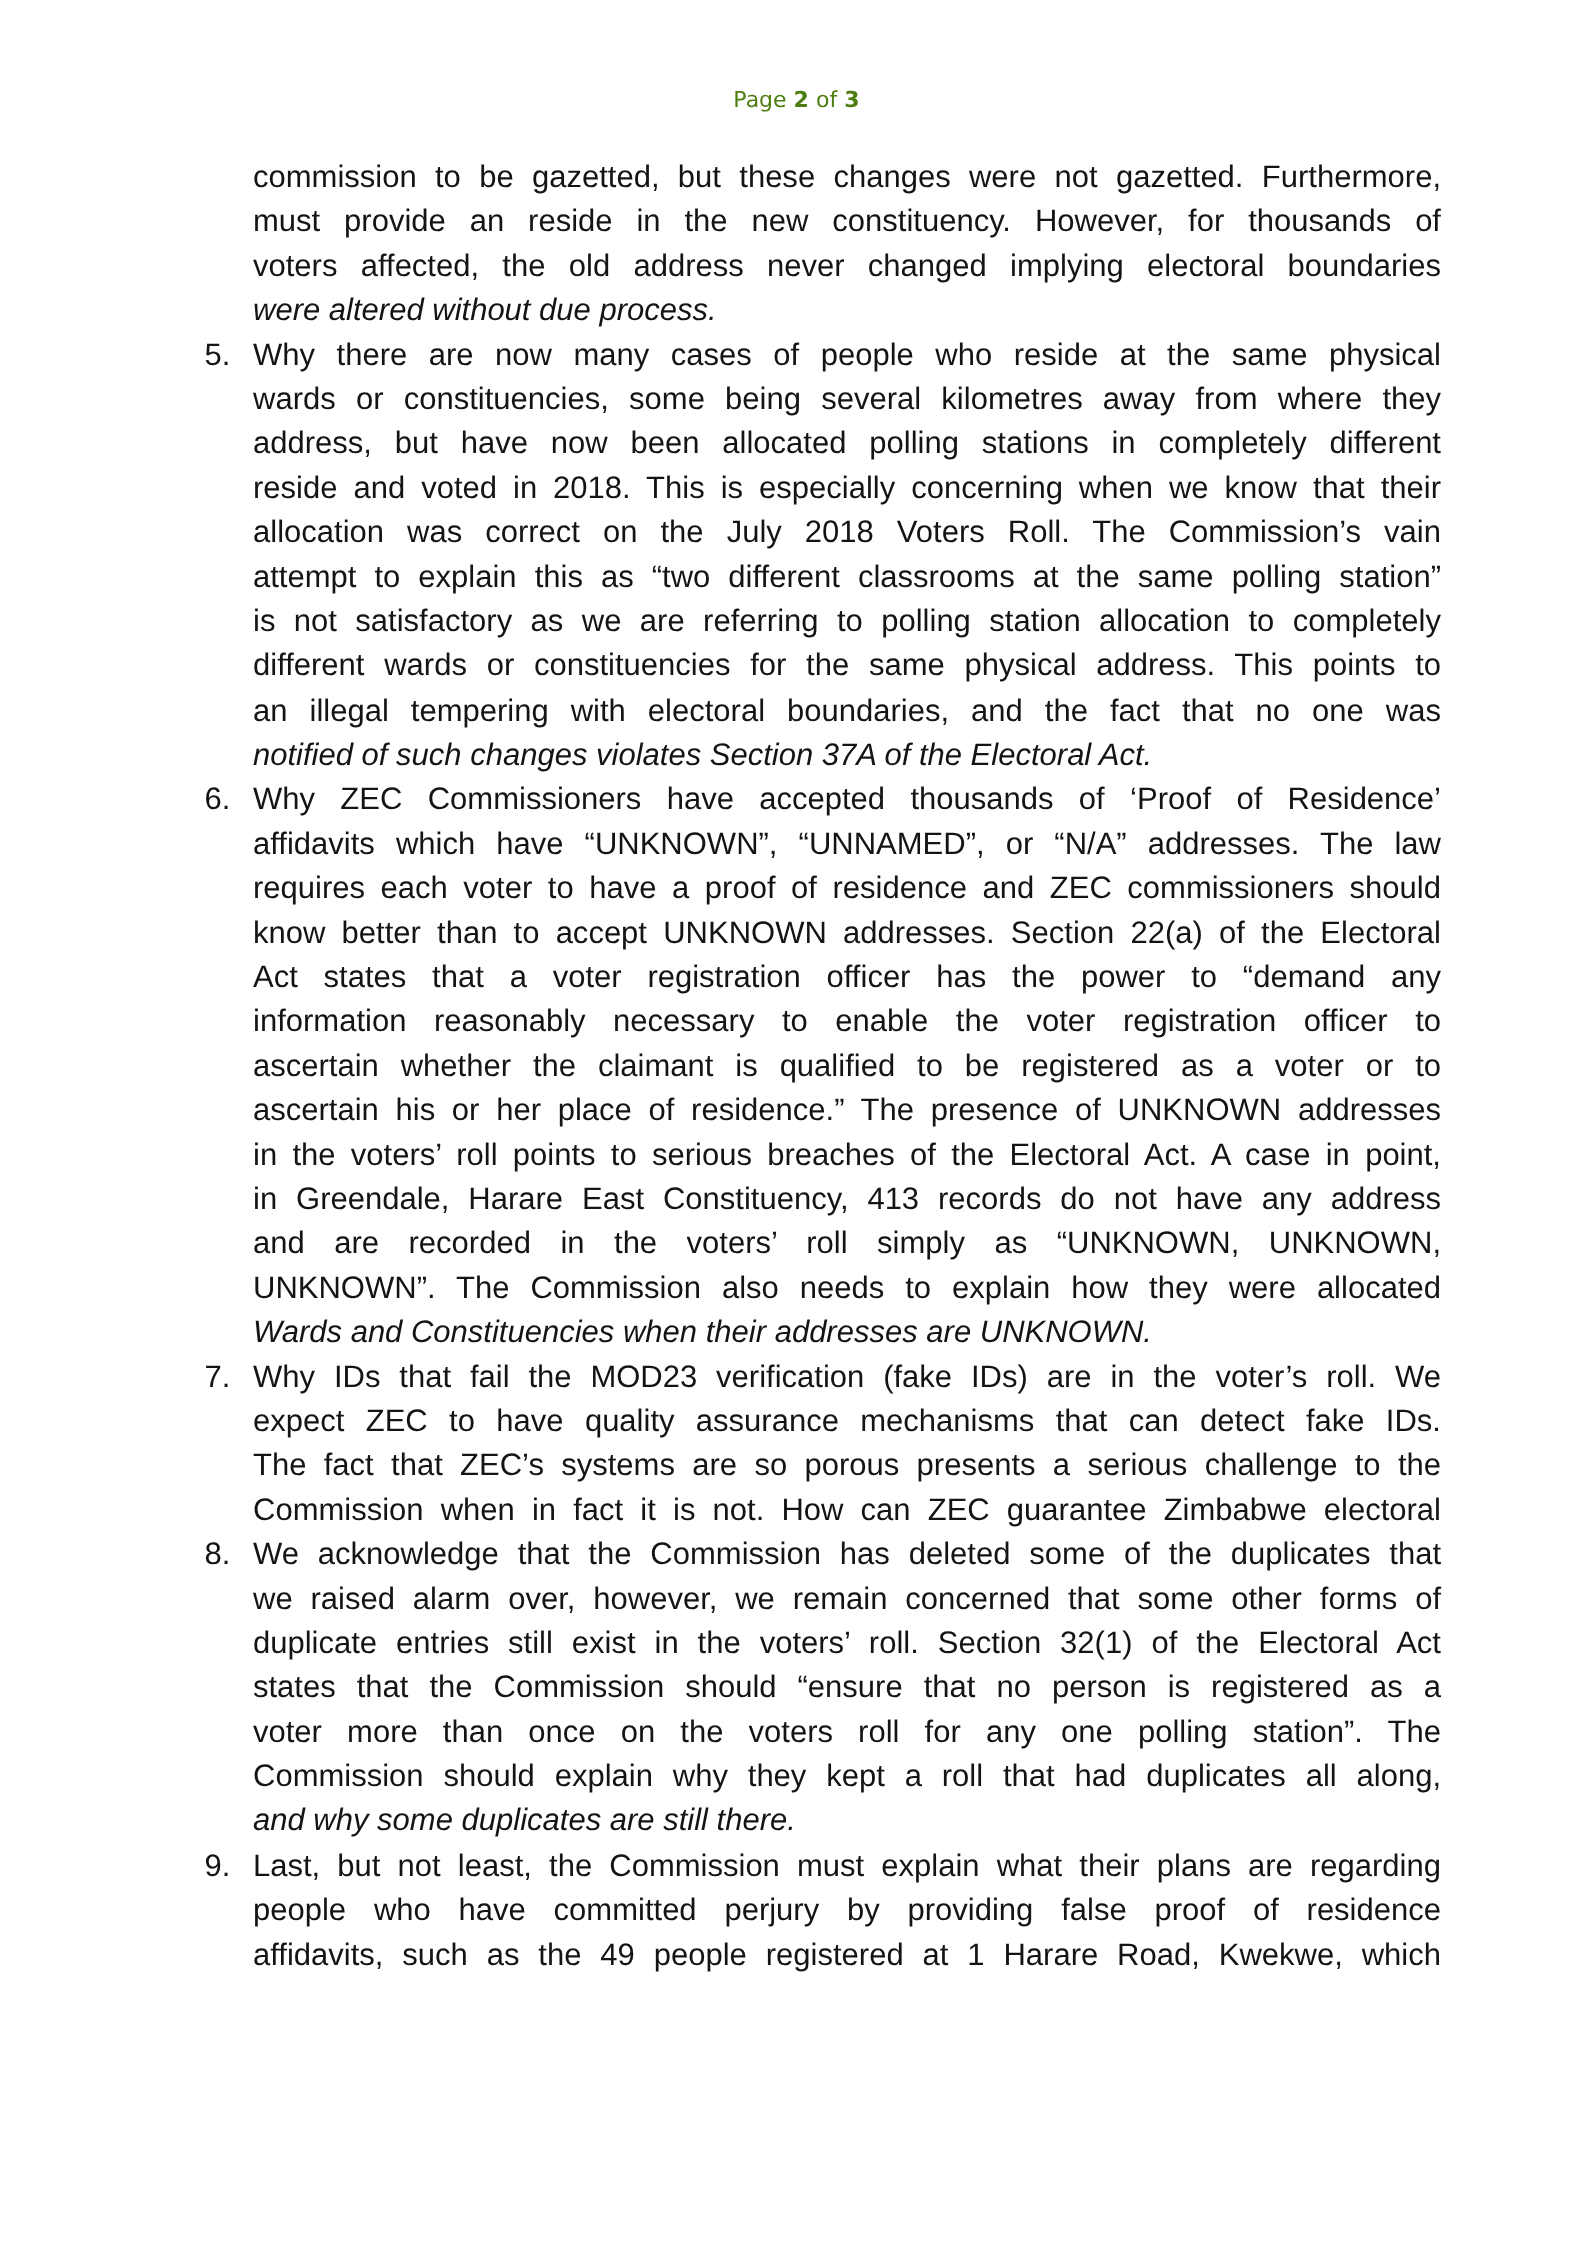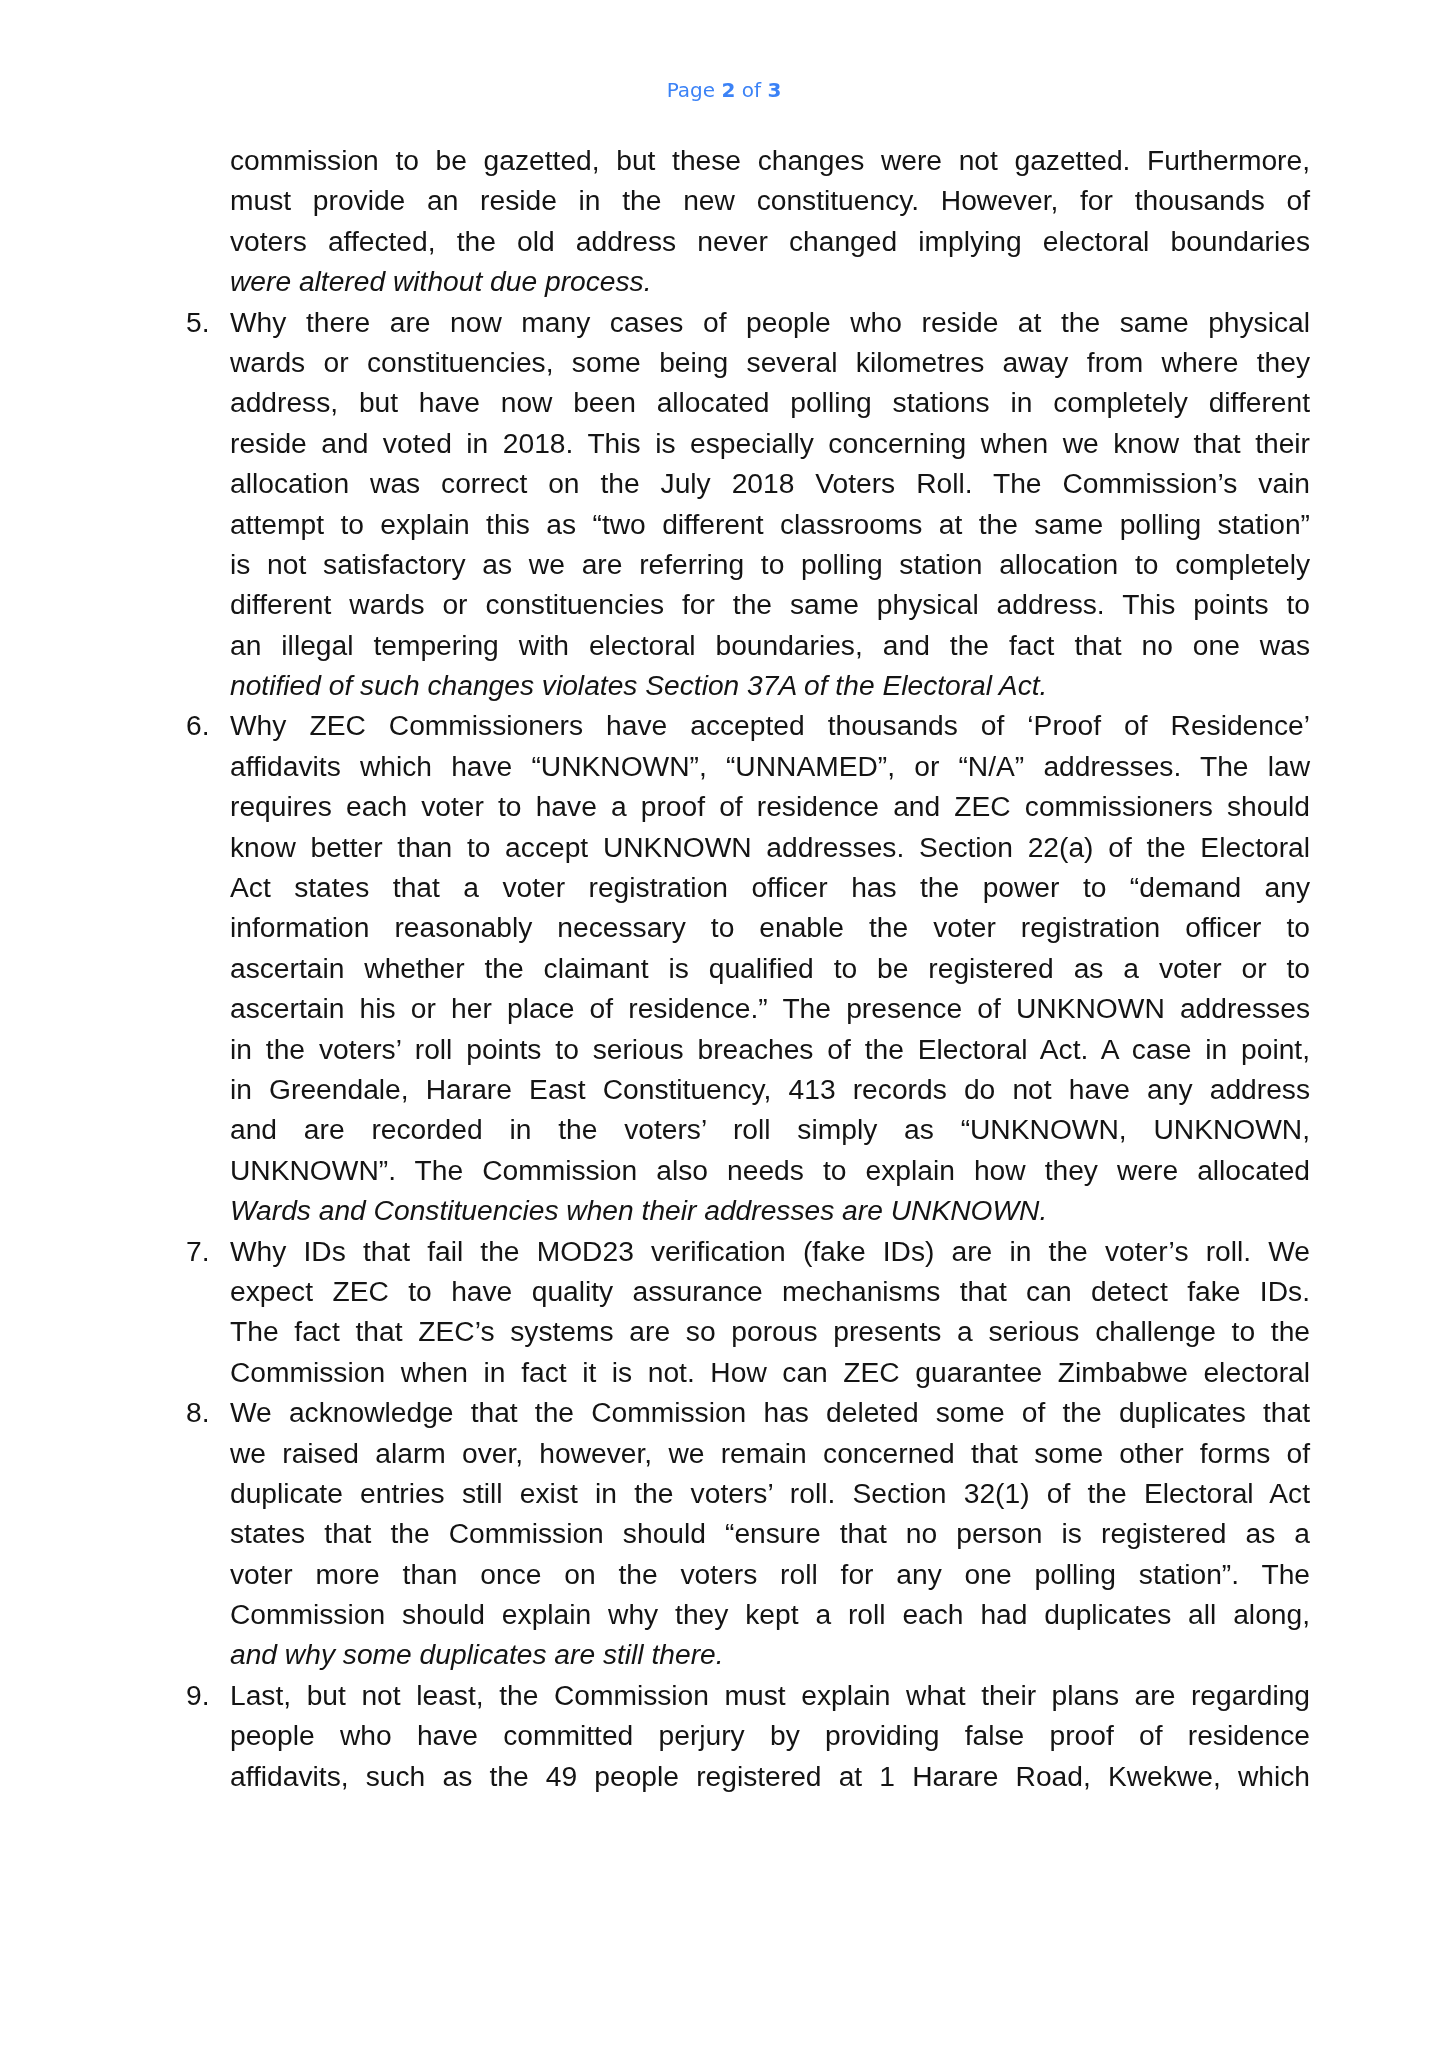--- a/index.html
+++ b/index.html
@@ -15,21 +15,21 @@
     color: #141414;
   }
   .page-header {
     position: absolute;
     top: 78px;
     left: 0;
     width: 1448px;
     text-align: center;
     font-family: "DejaVu Sans", sans-serif;
     font-size: 20px;
-    color: #3b82f6;
+    color: #4d7c0f;
   }
   .page-header b { font-weight: bold; }
   .body-text {
     position: absolute;
     top: 140px;
     left: 230px;
     width: 1080px;
     font-family: "Liberation Sans", sans-serif;
     font-size: 28.2px;
     line-height: 40.4px;
@@ -109,21 +109,21 @@
     <span class="line">Commission when in fact it is not. How can ZEC guarantee Zimbabwe electoral</span>
   </div>
 
   <div class="para">
     <span class="item-number">8.</span>
     <span class="line">We acknowledge that the Commission has deleted some of the duplicates that</span>
     <span class="line">we raised alarm over, however, we remain concerned that some other forms of</span>
     <span class="line">duplicate entries still exist in the voters’ roll. Section 32(1) of the Electoral Act</span>
     <span class="line">states that the Commission should “ensure that no person is registered as a</span>
     <span class="line">voter more than once on the voters roll for any one polling station”. The</span>
-    <span class="line">Commission should explain why they kept a roll each had duplicates all along,</span>
+    <span class="line">Commission should explain why they kept a roll that had duplicates all along,</span>
     <span class="line last">and why some duplicates are still there.</span>
   </div>
 
   <div class="para">
     <span class="item-number">9.</span>
     <span class="line">Last, but not least, the Commission must explain what their plans are regarding</span>
     <span class="line">people who have committed perjury by providing false proof of residence</span>
     <span class="line">affidavits, such as the 49 people registered at 1 Harare Road, Kwekwe, which</span>
   </div>
 

